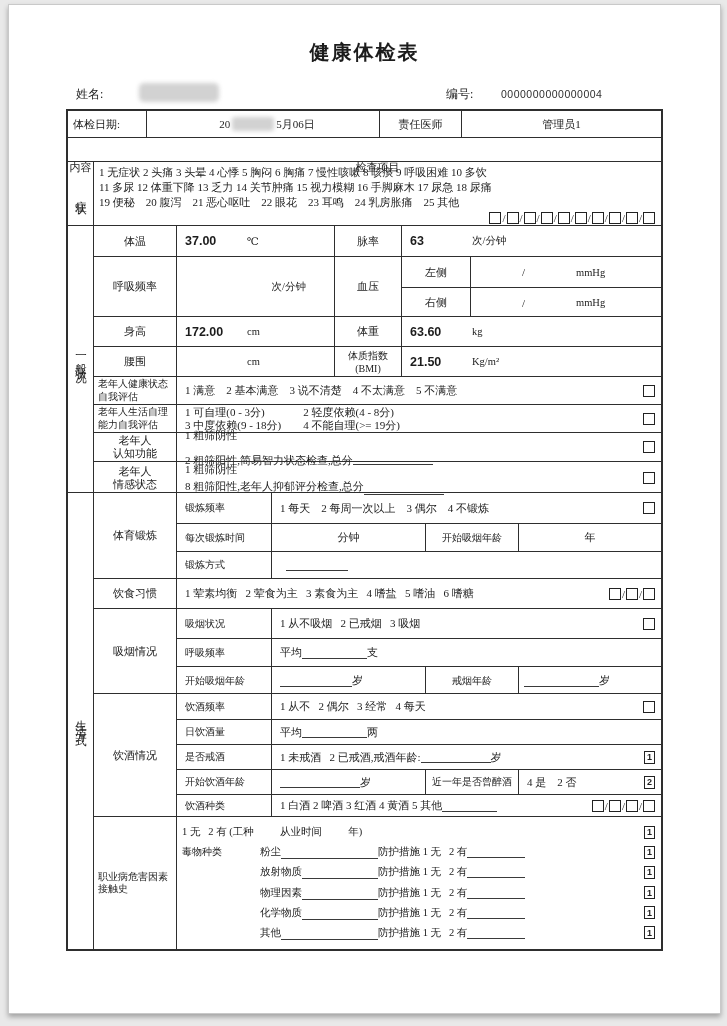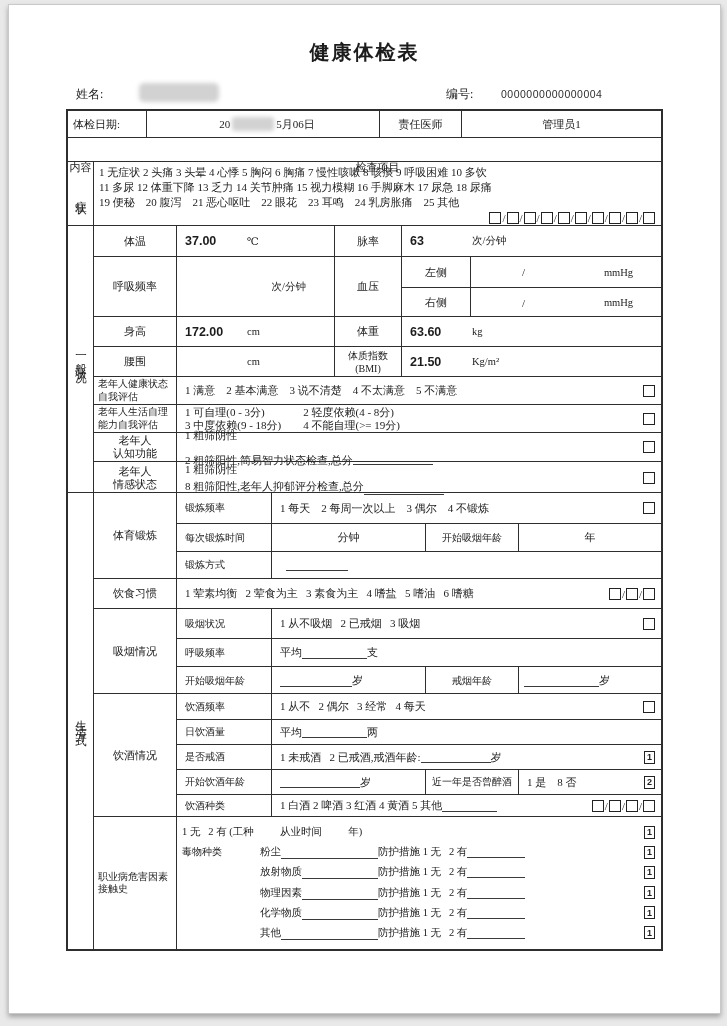--- a/index.html
+++ b/index.html
@@ -58,21 +58,21 @@
       font-size:9px;font-weight:600;}
   .boxgroup{display:flex;align-items:center;}
   .boxgroup .sl{margin:0 1px;font-size:11px;}
   .bl{display:inline-block;border-bottom:1px solid #3a3a3a;height:12px;box-sizing:border-box;flex:none;} .bw55{width:55px;} .bw58{width:58px;} .bw62{width:62px;}
   .bw65{width:65px;} .bw70{width:70px;} .bw72{width:72px;} .bw75{width:75px;} .bw80{width:80px;}
   .symp-content{flex:1;display:flex;flex-direction:column;padding:3px 4px 3px 4px;box-sizing:border-box;}
   .symp-line{line-height:15px;padding-left:1px;}
   .symp-boxes{display:flex;justify-content:flex-end;margin-top:2px;padding-right:2px;}
   .bpcell{flex:1;display:flex;align-items:center;}
   .bpslash{flex:1;text-align:center;}
-  .bpunit{width:85px;flex:none;font-size:10.5px;text-align:center;}
+  .bpunit{width:85px;flex:none;font-size:10.5px;}
   .unit-right{width:100%;text-align:right;padding-right:28px;box-sizing:border-box;}
   .occ{flex:1;display:flex;flex-direction:column;justify-content:space-between;
        padding:5px 6px 6px 5px;box-sizing:border-box;font-size:10.5px;}
   .occ-line{display:flex;align-items:center;height:21px;}
   .lead{width:78px;flex:none;font-size:10px;}
   .namewrap{width:118px;flex:none;display:flex;align-items:flex-end;}
   .namewrap .fill{flex:1;border-bottom:1px solid #3a3a3a;height:12px;}
   .mode-blank{margin-left:14px;}
 </style>
 </head>
@@ -382,21 +382,21 @@
               </div>
             </div>
             <div class="row h25">
               <div class="cell w94 padl smalllabel">开始饮酒年龄</div>
               <div class="cell w154 padl">
                 <span class="bl bw80"></span>
                 <span>岁</span>
               </div>
               <div class="cell w93 center smalllabel">近一年是否曾醉酒</div>
               <div class="optrow flex1">
-                <span class="pre">1 是    8 否</span>
+                <span class="pre">4 是    2 否</span>
                 <span class="spacer"></span>
                 <span class="nb">2</span>
               </div>
             </div>
             <div class="row flex1">
               <div class="cell w94 padl smalllabel">饮酒种类</div>
               <div class="optrow flex1">
                 <span class="pre">1 白酒 2 啤酒 3 红酒 4 黄酒 5 其他</span>
                 <span class="bl bw55"></span>
                 <span class="spacer"></span>

